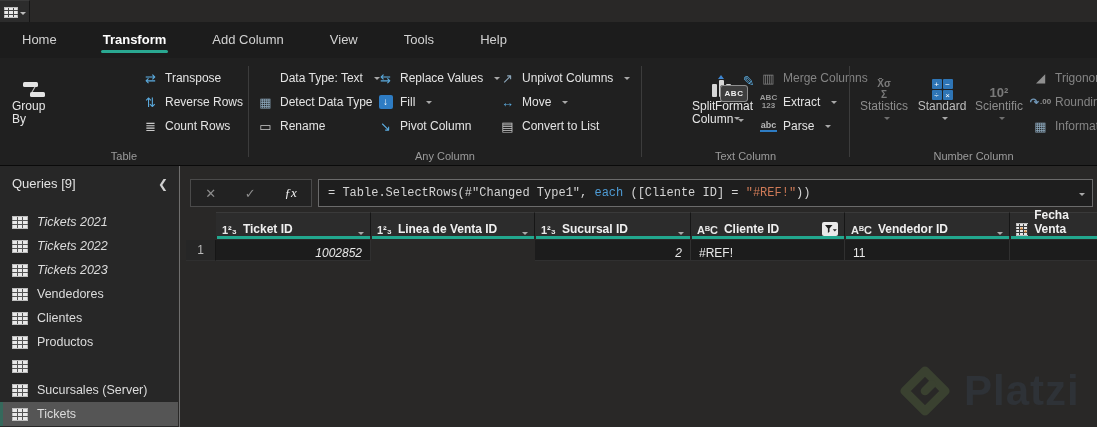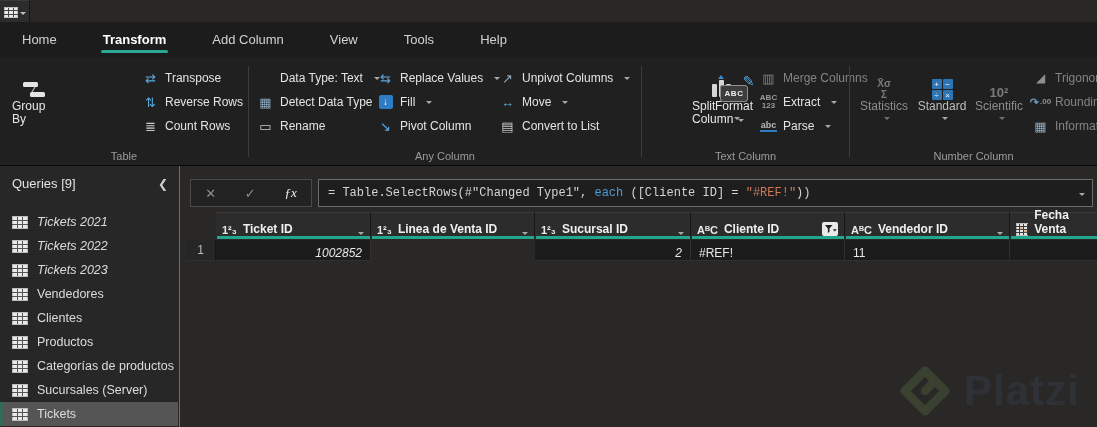--- a/index.html
+++ b/index.html
@@ -362,21 +362,20 @@
             <rect x="0.5" y="0.5" width="15" height="12" fill="#e9e9e9" stroke="#bdbdbd"></rect>
             <path d="M0 4.5h16M0 8.5h16M5.5 1v11M10.5 1v11" stroke="#555" stroke-width="1"></path>
           </svg>
         <span class="sb-label">Productos</span>
       </div>
       <div class="sb-item">
         <svg width="16" height="13">
             <rect x="0.5" y="0.5" width="15" height="12" fill="#e9e9e9" stroke="#bdbdbd"></rect>
             <path d="M0 4.5h16M0 8.5h16M5.5 1v11M10.5 1v11" stroke="#555" stroke-width="1"></path>
           </svg>
-        <span class="sb-label">Categorías de productos</span>
       </div>
       <div class="sb-item">
         <svg width="16" height="13">
             <rect x="0.5" y="0.5" width="15" height="12" fill="#e9e9e9" stroke="#bdbdbd"></rect>
             <path d="M0 4.5h16M0 8.5h16M5.5 1v11M10.5 1v11" stroke="#555" stroke-width="1"></path>
           </svg>
         <span class="sb-label">Sucursales (Server)</span>
       </div>
       <div class="sb-item selected">
         <svg width="16" height="13">

